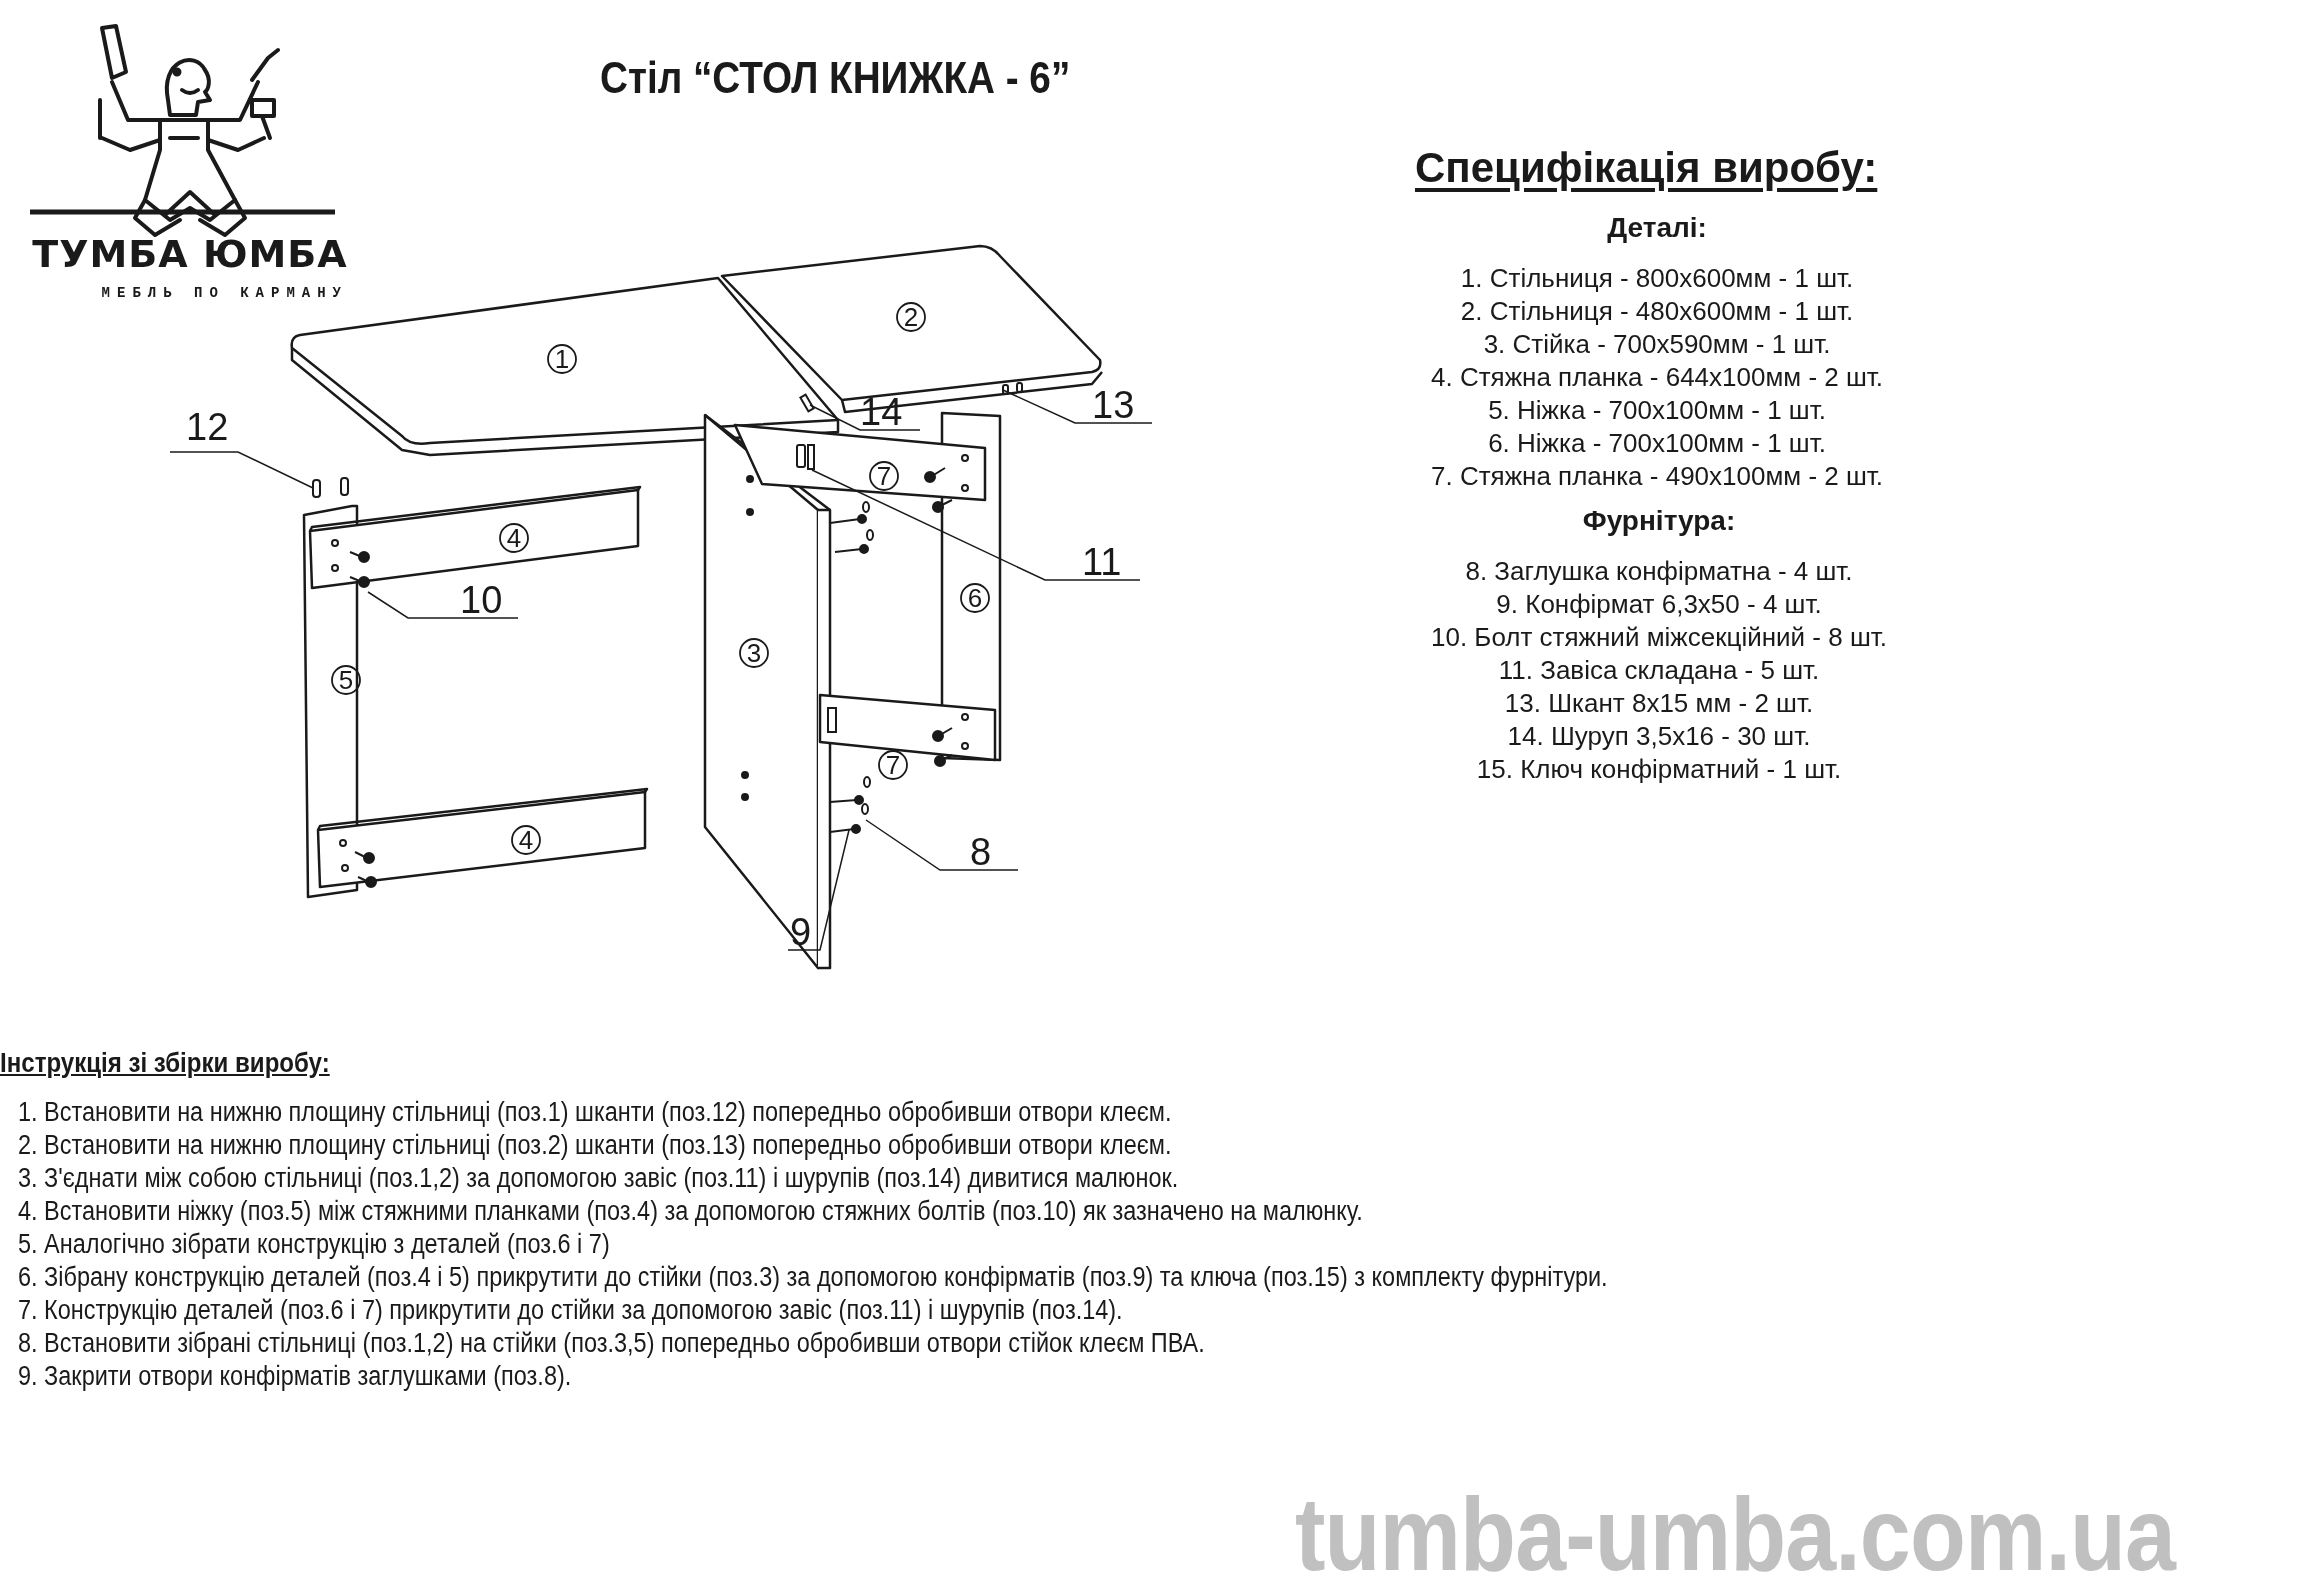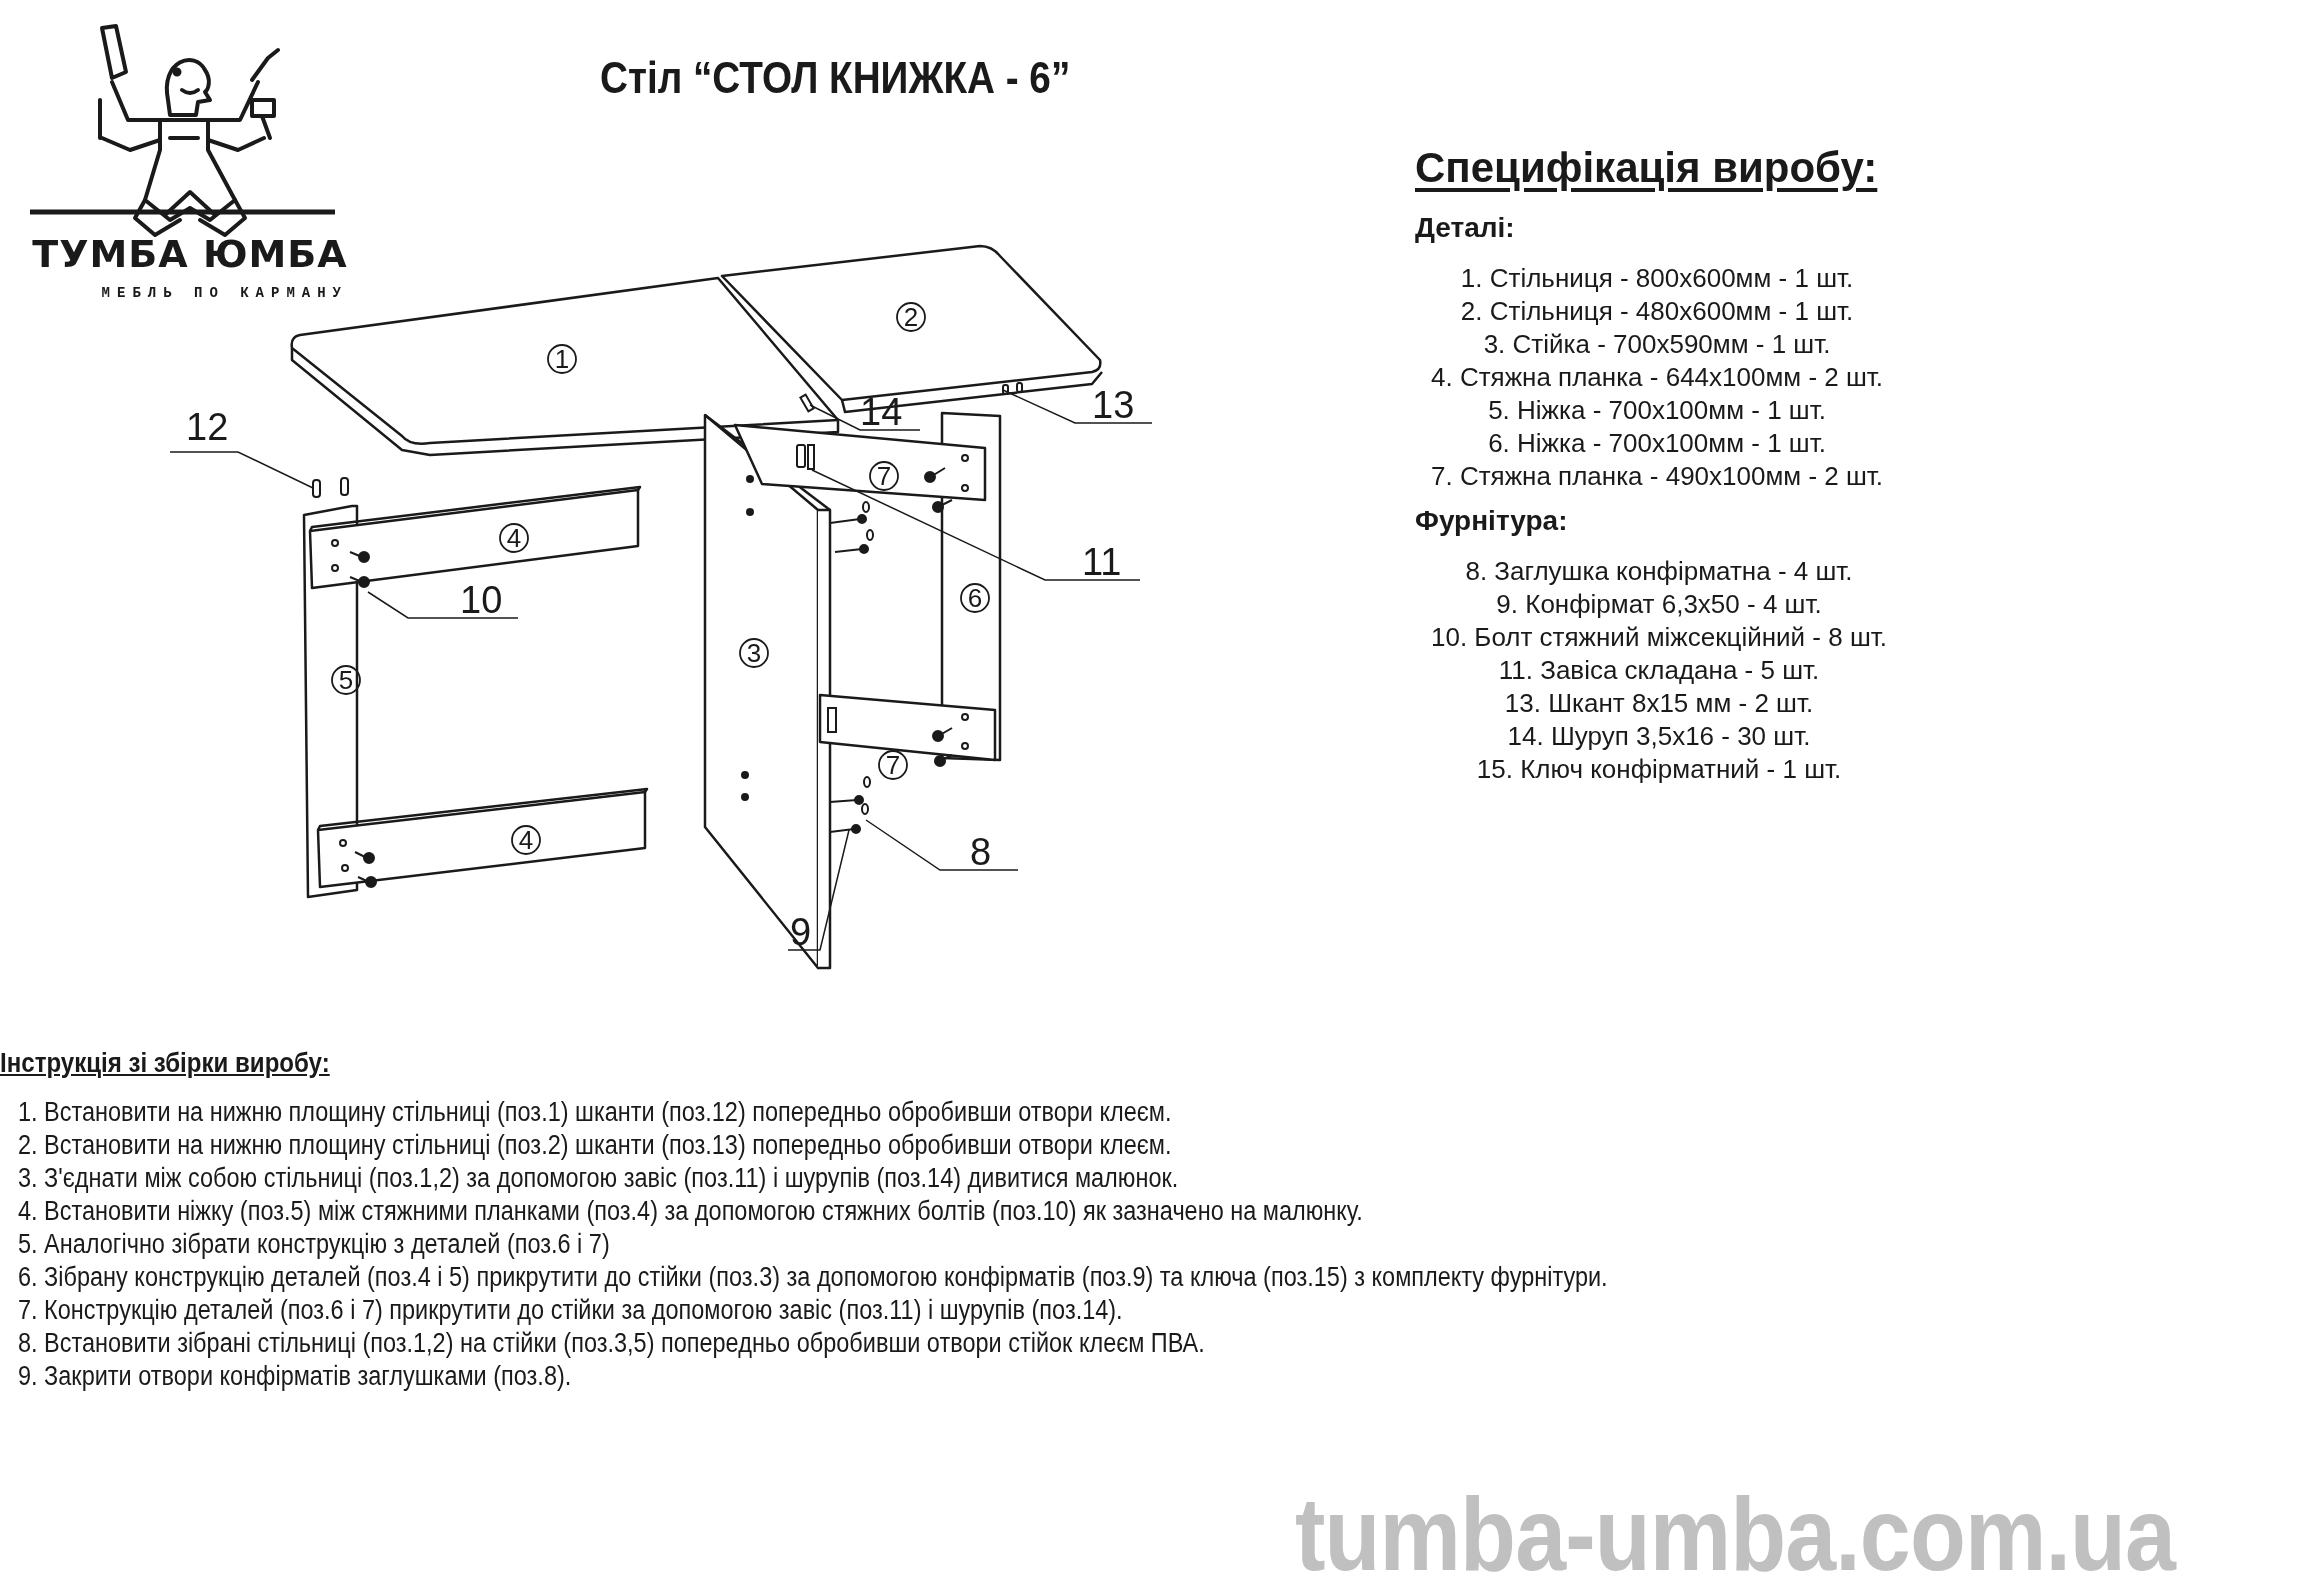--- a/index.html
+++ b/index.html
@@ -4,21 +4,21 @@
 <style>
   html, body { margin:0; padding:0; background:#ffffff; }
   body { width:2308px; height:1596px; position:relative; overflow:hidden; color:#1a1a1a; font-family:"Liberation Sans", sans-serif; }
   .abs { position:absolute; }
   #logo { left:30px; top:20px; width:320px; height:290px; }
   #logo-brand { left:32px; top:232px; width:316px; text-align:center; font-weight:bold; font-size:38px; letter-spacing:1px; font-family:"DejaVu Sans", sans-serif; }
   #logo-tagline { left:32px; top:285px; width:316px; text-align:right; font-weight:bold; font-size:14px; letter-spacing:7px; font-family:Liberation Mono, monospace; }
   #title { left:600px; top:52px; font-weight:bold; font-size:45px; transform:scaleX(0.86); transform-origin:left top; white-space:nowrap; }
   #spec-title { left:1415px; top:144px; font-weight:bold; font-size:42px; text-decoration:underline; text-underline-offset:6px; white-space:nowrap; }
   .spec-block { left:1415px; font-size:26px; line-height:33px; white-space:nowrap; }
-  .spec-block h3 { margin:0; font-size:28px; font-weight:bold; line-height:36px; }
+  .spec-block h3 { margin:0; font-size:28px; font-weight:bold; line-height:36px;text-align:center; }
   .spec-block ol { list-style:none; margin:16px; padding:0;text-align:center; }
   #details { top:210px; }
   #fittings { top:503px; }
   #instr-title { left:0px; top:1047px; font-weight:bold; font-size:28px; text-decoration:underline; transform:scaleX(0.86); transform-origin:left top; white-space:nowrap; }
   #instr-list { left:18px; top:1096px; list-style:none; margin:0; padding:0; font-size:27px; line-height:33px; transform:scaleX(0.87); transform-origin:left top; white-space:nowrap; }
   #footer-url { left:1295px; top:1475px; font-weight:bold; font-size:104px; color:#c0c0c0; transform:scaleX(0.88); transform-origin:left top; white-space:nowrap; letter-spacing:-1px; }
   #drawing { left:0; top:0; width:2308px; height:1000px; }
   .callout { font-family:"Liberation Sans", sans-serif; font-size:38px; fill:#1a1a1a; }
   .pos { font-family:"Liberation Sans", sans-serif; font-size:26px; fill:#1a1a1a; }
 </style>

